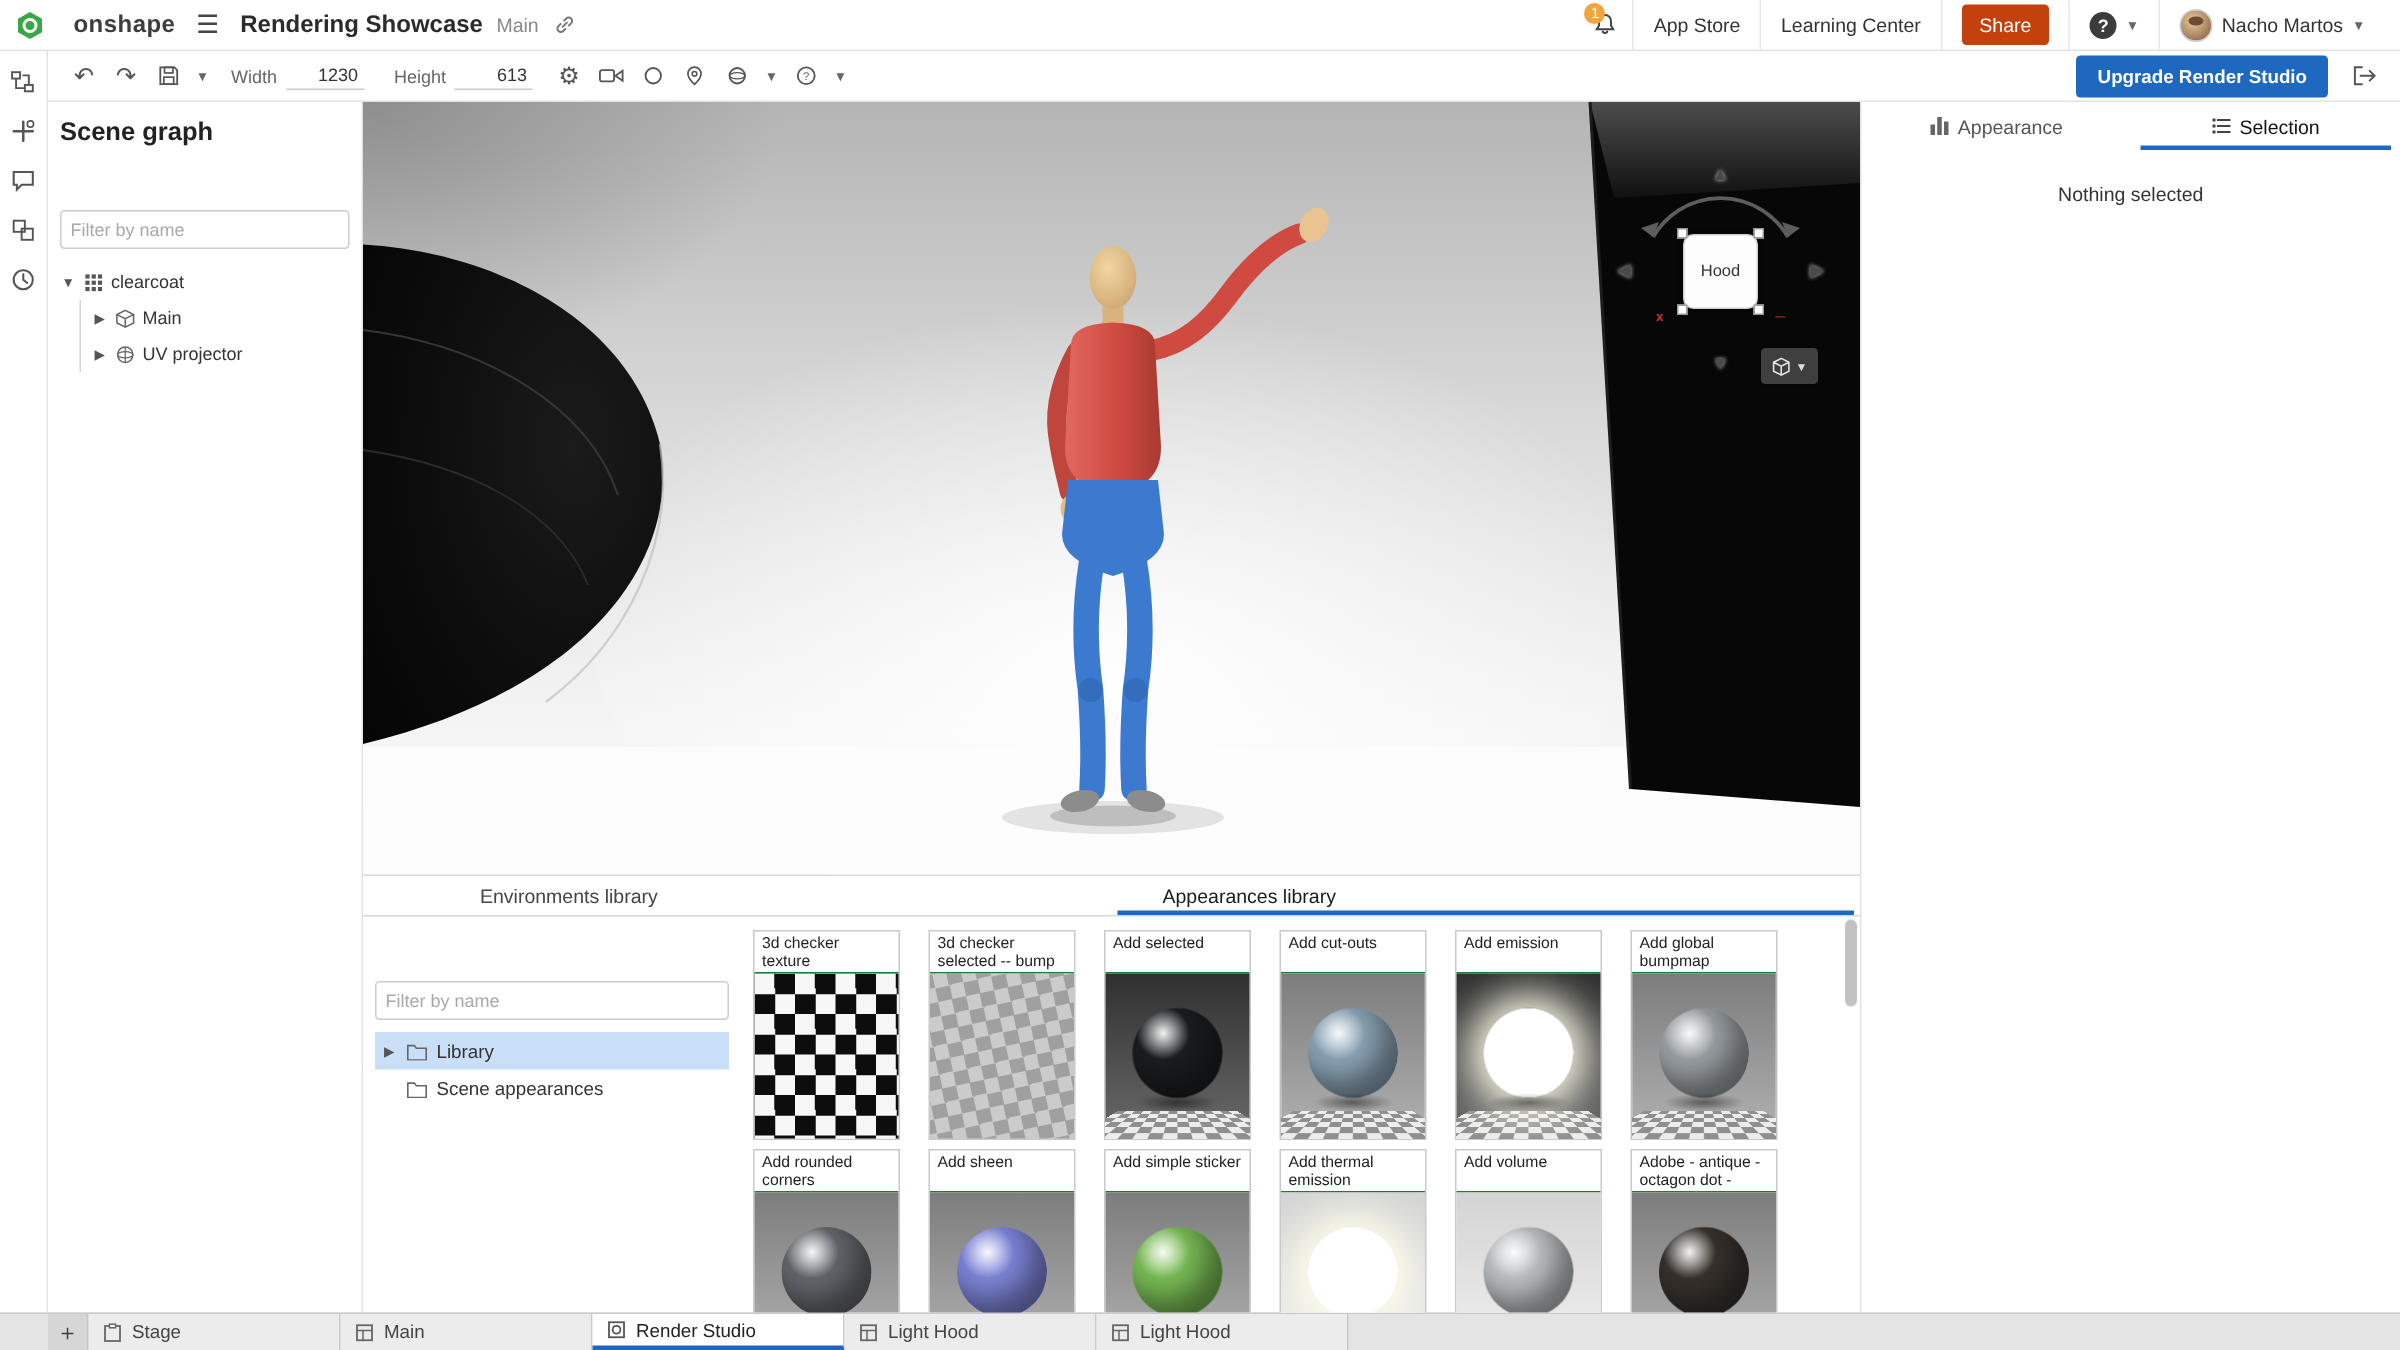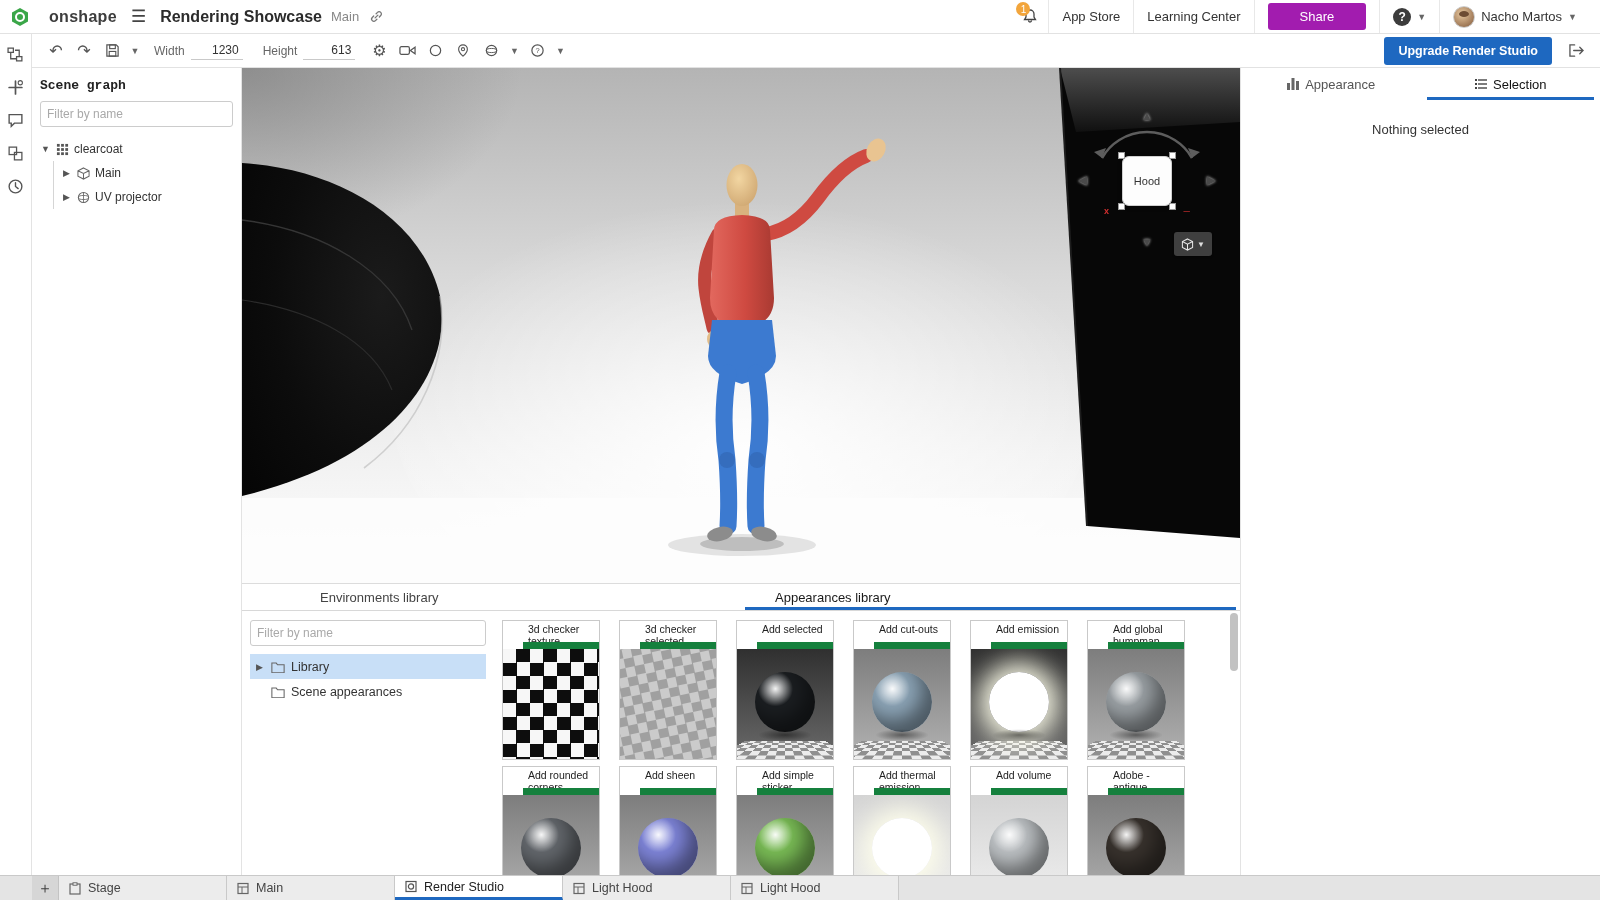--- a/index.html
+++ b/index.html
@@ -12,21 +12,21 @@
   .logo { display:flex; align-items:center; gap:19px; margin-right:14px; }
   .logo-text { font-size:16px; font-weight:bold; color:#3d3d3d; letter-spacing:.3px; }
   .hamburger { font-size:17px; color:#444; margin-right:14px; cursor:pointer; }
   .doc-title { font-size:16px; font-weight:bold; color:#2b2b2b; }
   .doc-ws { font-size:13px; color:#888; margin-left:9px; }
   .link-ic { margin-left:10px; }
   .tb-right { margin-left:auto; display:flex; align-items:center; height:100%; }
   .tb-seg { display:flex; align-items:center; height:100%; padding:0 13px; border-left:1px solid #e8e8e8; gap:6px; }
   .bell-wrap { position:relative; padding:0 10px; }
   .badge { position:absolute; top:-6px; left:4px; background:#f2a53c; color:#fff; font-size:10px; min-width:14px; height:14px; border-radius:8px; display:flex; align-items:center; justify-content:center; padding:0 3px; }
-  .share-btn { background:#a21caf; color:#fff; border:none; border-radius:3px; padding:6px 32px; font-size:13px; cursor:pointer; }
+  .share-btn { background:#c2410c; color:#fff; border:none; border-radius:3px; padding:6px 12px; font-size:13px; cursor:pointer; }
   .help-circle { width:18px; height:18px; border-radius:50%; background:#3c3c3c; color:#fff; font-size:12px; font-weight:bold; display:flex; align-items:center; justify-content:center; }
   .caret { font-size:9px; color:#666; }
   .avatar { width:22px; height:22px; border-radius:50%; background:radial-gradient(circle at 40% 35%, #e8c9a0, #9a7352 75%); border:1px solid #ccc; position:relative; overflow:hidden; }
   .avatar::after { content:""; position:absolute; left:5px; top:4px; width:10px; height:6px; border-radius:50%; background:#6d4c33; }
   .user-name { font-size:13px; color:#333; }
 
   
   .mid { flex:1 1 auto; display:flex; min-height:0; }
   .iconstrip { width:32px; flex:0 0 32px; background:#fff; border-right:1px solid #e3e3e3; display:flex; flex-direction:column; align-items:center; padding-top:10px; gap:13px; }
   .strip-ic { width:20px; height:20px; display:flex; align-items:center; justify-content:center; cursor:pointer; }
@@ -40,22 +40,22 @@
   .dim-label { font-size:12px; color:#666; }
   .dim-input { width:52px; border:none; border-bottom:1px solid #c9c9c9; font-size:12px; text-align:right; color:#333; padding:2px 4px; outline:none; font-family:"Liberation Sans",sans-serif; background:transparent; }
   .tool-right { margin-left:auto; display:flex; align-items:center; gap:12px; }
   .upgrade-btn { background:#1e68c0; color:#fff; border:none; border-radius:3px; padding:7px 14px; font-size:12.5px; font-weight:bold; cursor:pointer; }
 
   
   .content { flex:1 1 auto; display:flex; min-height:0; }
 
   
   .scene-panel { width:210px; flex:0 0 210px; background:#fff; border-right:1px solid #e3e3e3; padding:10px 8px; }
-  .scene-title { font-size:13px; font-weight:bold; color:#222; margin-bottom:8px;font-family:Liberation Mono, monospace; }
-  .filter-input { width:100%; border:1px solid #ccc; border-radius:3px; height:22px; font-size:12px; padding:12px 6px; color:#333; outline:none; font-family:"Liberation Sans",sans-serif; }
+  .scene-title { font-size:17px; font-weight:bold; color:#222; margin-bottom:8px; }
+  .filter-input { width:100%; border:1px solid #ccc; border-radius:3px; height:22px; font-size:12px; padding:12px 6px; color:#333; outline:none; font-family:"Liberation Sans",sans-serif;margin-top:34px; }
   .filter-input::placeholder { color:#a9a9a9; }
   .tree { margin-top:10px; font-size:12px; }
   .tree-row { display:flex; align-items:center; height:24px; gap:5px; cursor:pointer; }
   .tw { width:11px; font-size:9px; color:#555; text-align:center; flex:0 0 11px; }
   .tree-children { border-left:1px solid #d5d5d5; margin-left:13px; padding-left:7px; }
 
   
   .center-col { flex:1 1 auto; display:flex; flex-direction:column; min-width:0; }
   .viewport { height:515px; flex:0 0 515px; position:relative; background:#ddd; overflow:hidden; }
   .viewport svg.scene { display:block; width:100%; height:100%; }
@@ -77,21 +77,21 @@
   .lib-tab.active { color:#1a1a1a; }
   .lib-tab.active::after { content:""; position:absolute; left:4px; right:4px; bottom:0; height:3px; background:#1e68c0; }
   .lib-body { flex:1 1 auto; display:flex; min-height:0; position:relative; }
   .lib-left { width:252px; flex:0 0 252px; padding:9px 8px 0 8px; }
   .lib-folders { margin-top:8px; font-size:12.5px; }
   .folder-row { height:25px; display:flex; align-items:center; gap:6px; padding-left:4px; cursor:pointer; }
   .folder-row.selected { background:#c8dff7; }
   .folder-row .fspacer { width:11px; flex:0 0 11px; }
   .lib-grid { flex:1 1 auto; display:grid; grid-template-columns:repeat(6, 98px); gap:6px 19px; padding:9px 14px 0 8px; align-content:start; overflow:hidden; }
   .card { width:98px; background:#fff; border:1px solid #c9c9c9; cursor:pointer; }
-  .card-label { height:28px; font-size:10.5px; line-height:11.5px; padding:3px 5px; color:#222; border-bottom:7px solid #15803d; overflow:hidden;margin-left:20px; }
+  .card-label { height:28px; font-size:10.5px; line-height:11.5px; padding:3px 5px; color:#222; border-bottom:1px solid #15803d; overflow:hidden; }
   .card-thumb { position:relative; height:110px; overflow:hidden; background:linear-gradient(#8e8e8e,#b8b8b8); }
   .card-thumb.bg-dark { background:linear-gradient(#303030,#6a6a6a); }
   .card-thumb.bg-mid { background:linear-gradient(#7d7d7d,#b2b2b2); }
   .card-thumb.bg-light { background:linear-gradient(#d4d4d4,#f0f0f0); }
   .card-thumb .floor { position:absolute; left:-30%; right:-30%; bottom:-4px; height:64%; background:repeating-conic-gradient(#ececec 0 25%, #8f8f8f 0 50%); background-size:22px 22px; transform:perspective(60px) rotateX(52deg); transform-origin:50% 100%; }
   .card-thumb .ball { position:absolute; left:50%; top:48%; width:60px; height:60px; border-radius:50%; transform:translate(-50%,-50%);
     background:
       radial-gradient(circle at 34% 28%, rgba(255,255,255,.95), rgba(255,255,255,0) 30%),
       radial-gradient(circle at 40% 35%, var(--sphere, #888), var(--sphere, #888));
     box-shadow: inset -10px -12px 18px rgba(0,0,0,.45); }

